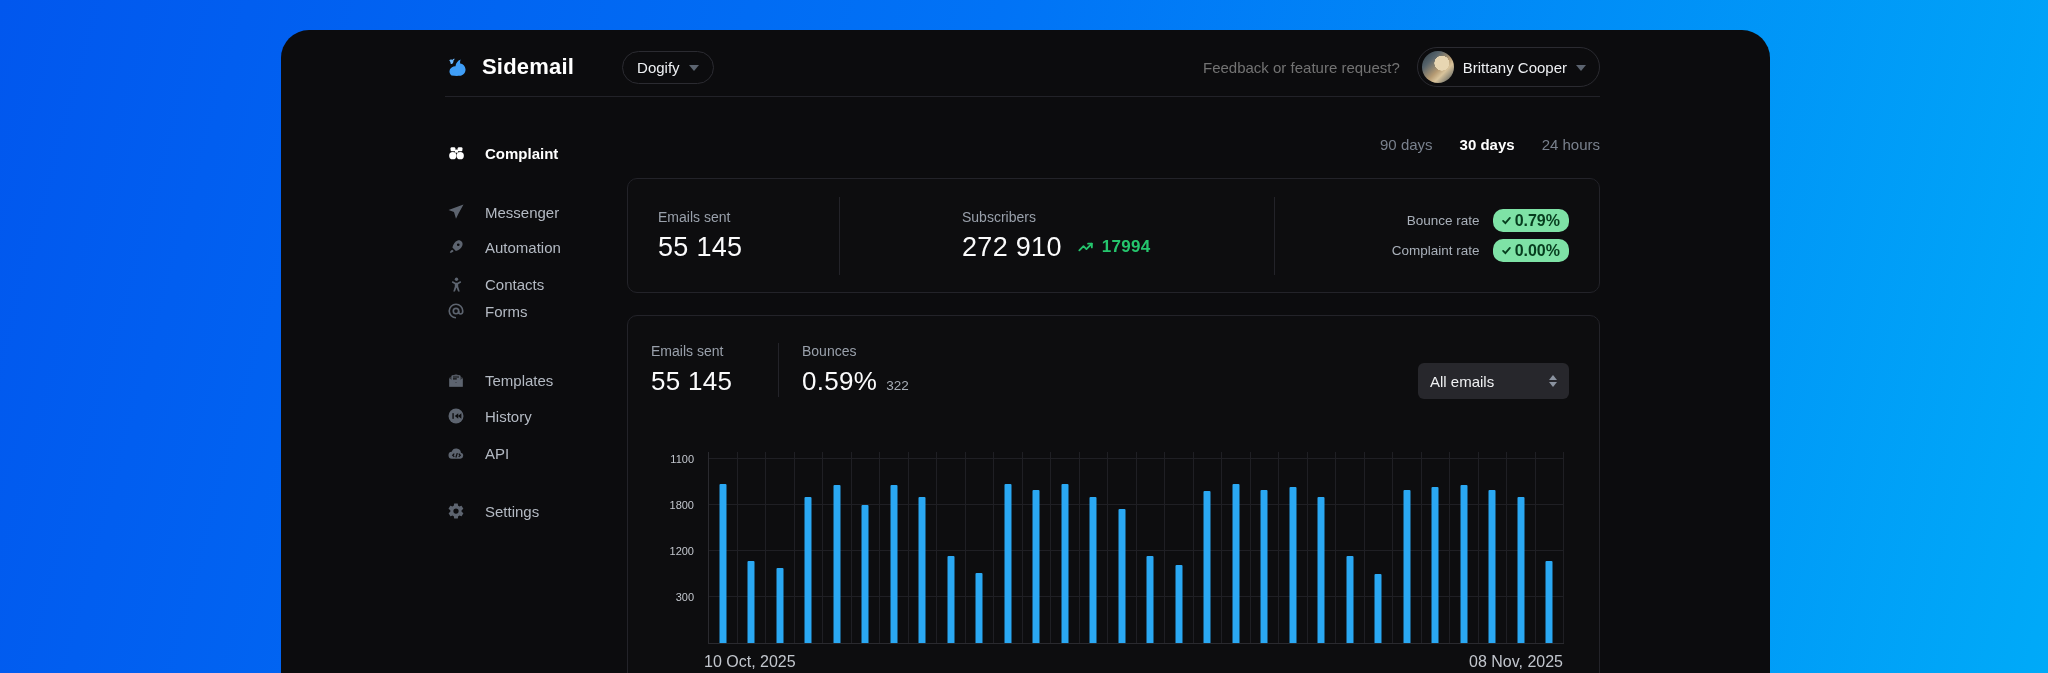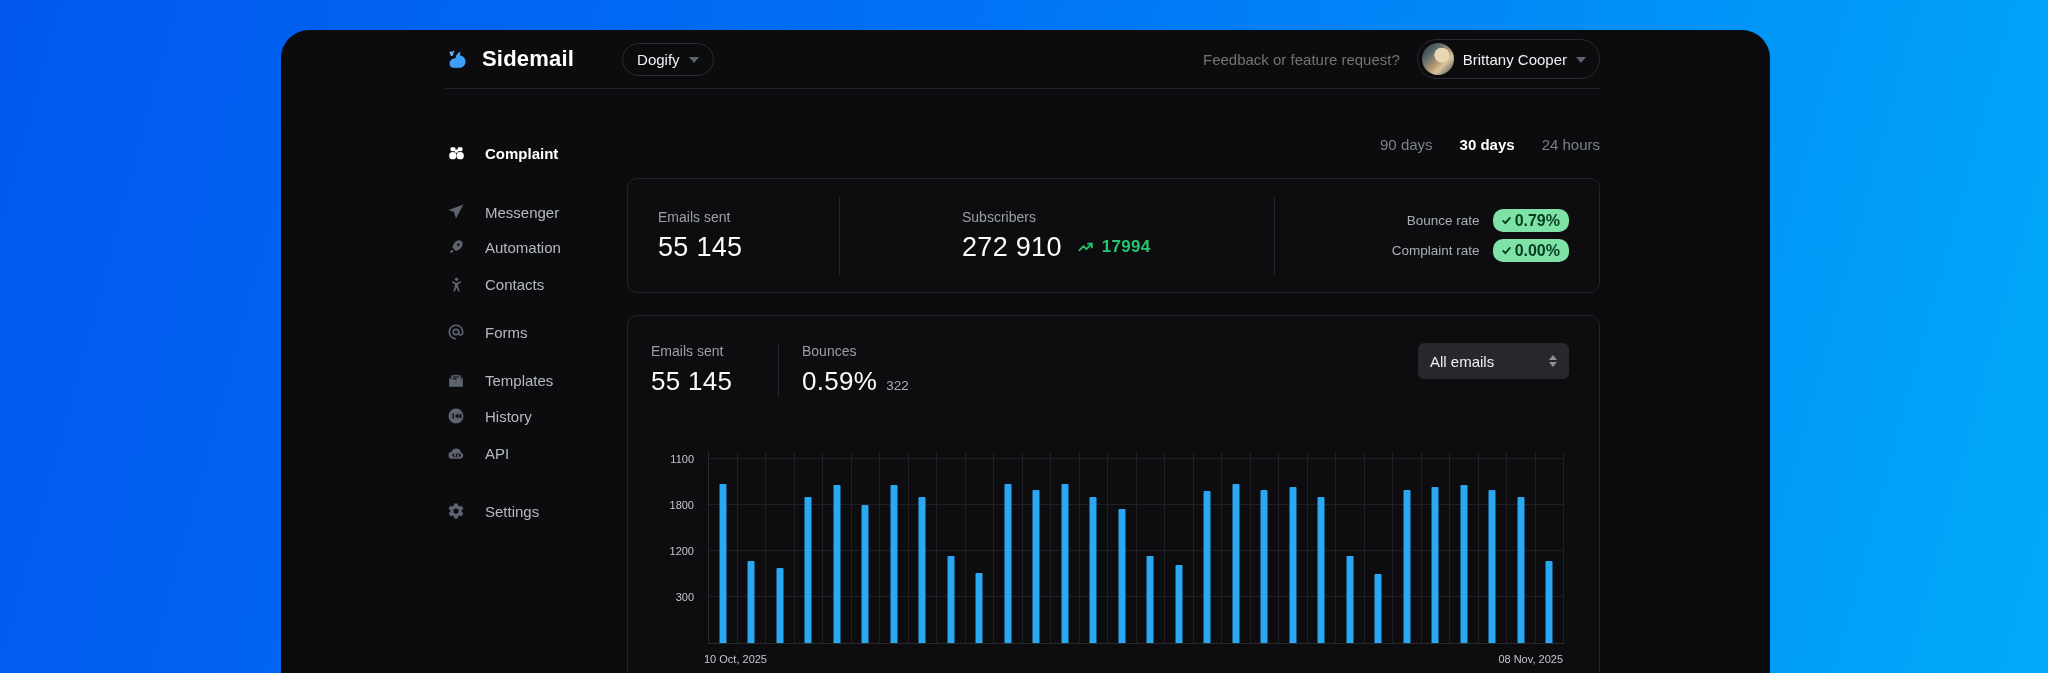--- a/index.html
+++ b/index.html
@@ -9,21 +9,21 @@
     background: linear-gradient(105deg, #0157ee 0%, #0173f6 45%, #00aaf8 100%);
     position: relative;
     color:#fff;
   }
   .window {
     position:absolute; left:281px; top:30px; width:1489px; height:643px;
     background:#0c0c0e; border-radius:28px 28px 0 0; overflow:hidden;
   }
   
   .header {
-    position:absolute; left:164px; right:170px; top:0; height:59px;
+    position:absolute; left:164px; right:170px; top:8px; height:59px;
     border-bottom:1px solid #222228; display:flex; align-items:center;
   }
   .brand { display:flex; align-items:center; gap:11px; }
   .brand-name { font-size:22px; font-weight:700; color:#fff; letter-spacing:.2px; }
   .pill {
     display:flex; align-items:center; gap:9px;
     border:1px solid #2b2b31; border-radius:18px;
     padding:7px 14px; font-size:15px; color:#eef0f3; cursor:pointer;
   }
   .workspace { margin-left:48px; }
@@ -73,37 +73,37 @@
   
   .stats-row { display:flex; align-items:flex-start; padding:27px 30px 0 23px; }
   .sgroup { }
   .sg2 { border-left:1px solid #232329; padding-left:23px; }
   .sg-w1 { width:127px; } .sg-w2 { width:150px; } .sg-w3 { width:151px; } .sg-w4 { width:140px; }
   .big-row { display:flex; align-items:baseline; gap:9px; }
   .big-val { font-size:26px; color:#fbfbfc; letter-spacing:.3px; }
   .small-val { font-size:13.5px; color:#a7adb6; }
   .select {
     margin-left:auto; width:151px; height:36px; background:#27272c; border-radius:6px;
-    display:flex; align-items:center; padding:0 12px; font-size:15px; color:#f0f1f3; cursor:pointer;
+    display:flex; align-items:center; padding:0 12px; font-size:15px; color:#f0f1f3; cursor:pointer;margin-top:20px;
   }
   .updown { margin-left:auto; display:flex; flex-direction:column; gap:2px; }
   .updown i { display:block; width:0; height:0; border-left:4px solid transparent; border-right:4px solid transparent; }
   .updown .up { border-bottom:5px solid #8b93a0; }
   .updown .down { border-top:5px solid #8b93a0; }
   
   .plot {
     position:absolute; left:80px; top:136px; width:856px; height:192px;
     border-left:1px solid #2a2a2f; border-bottom:1px solid #2a2a2f;
     display:flex;
   }
   .hgrid { position:absolute; left:0; right:0; height:1px; background:#1f1f24; }
   .col { flex:1; border-right:1px solid #1f1f24; position:relative; }
   .bar { position:absolute; bottom:0; left:50%; transform:translateX(-50%); width:7px; background:#2aa8f3; border-radius:1px 1px 0 0; }
   .ytick { position:absolute; left:0; width:66px; text-align:right; font-size:11px; color:#c2c6cd; }
-  .xlabels { position:absolute; left:76px; right:36px; top:337px; display:flex; justify-content:space-between; font-size:11px; color:#c2c6cd;align-items:flex-end; }
+  .xlabels { position:absolute; left:76px; right:36px; top:337px; display:flex; justify-content:space-between; font-size:16px; color:#c2c6cd;align-items:flex-end; }
   svg { display:block; }
 </style>
 </head>
 <body>
 
 <div class="window">
 
   <div class="header">
     <div class="brand">
       <span>
@@ -168,21 +168,21 @@
     </div>
     <div class="nav-item" style="top:243px">
       <span class="nicon">
         <svg width="17" height="17" viewBox="0 0 24 24" fill="currentColor">
           <circle cx="12" cy="4.6" r="2.4"></circle>
           <path d="M6.4 7.2l4.4 2.2h2.4l4.4-2.2 1 1.8-4.2 2.6v3.2l2.2 7h-2.4L12 16.4l-2.2 5.4H7.4l2.2-7v-3.2L5.4 9z"></path>
         </svg>
       </span>
       <span class="nlabel">Contacts</span>
     </div>
-    <div class="nav-item" style="top:291px">
+    <div class="nav-item" style="top:270px">
       <span class="nicon">
         <svg width="18" height="18" viewBox="0 0 24 24" fill="none" stroke="currentColor" stroke-width="2.2">
           <circle cx="12" cy="12" r="3.6"></circle>
           <path d="M15.6 12v1.4c0 1.6 1 2.6 2.4 2.6 1.8 0 3-1.6 3-4 0-5-4-9-9-9s-9 4-9 9 4 9 9 9"></path>
         </svg>
       </span>
       <span class="nlabel">Forms</span>
     </div>
     <div class="nav-item" style="top:339px">
       <span class="nicon">

